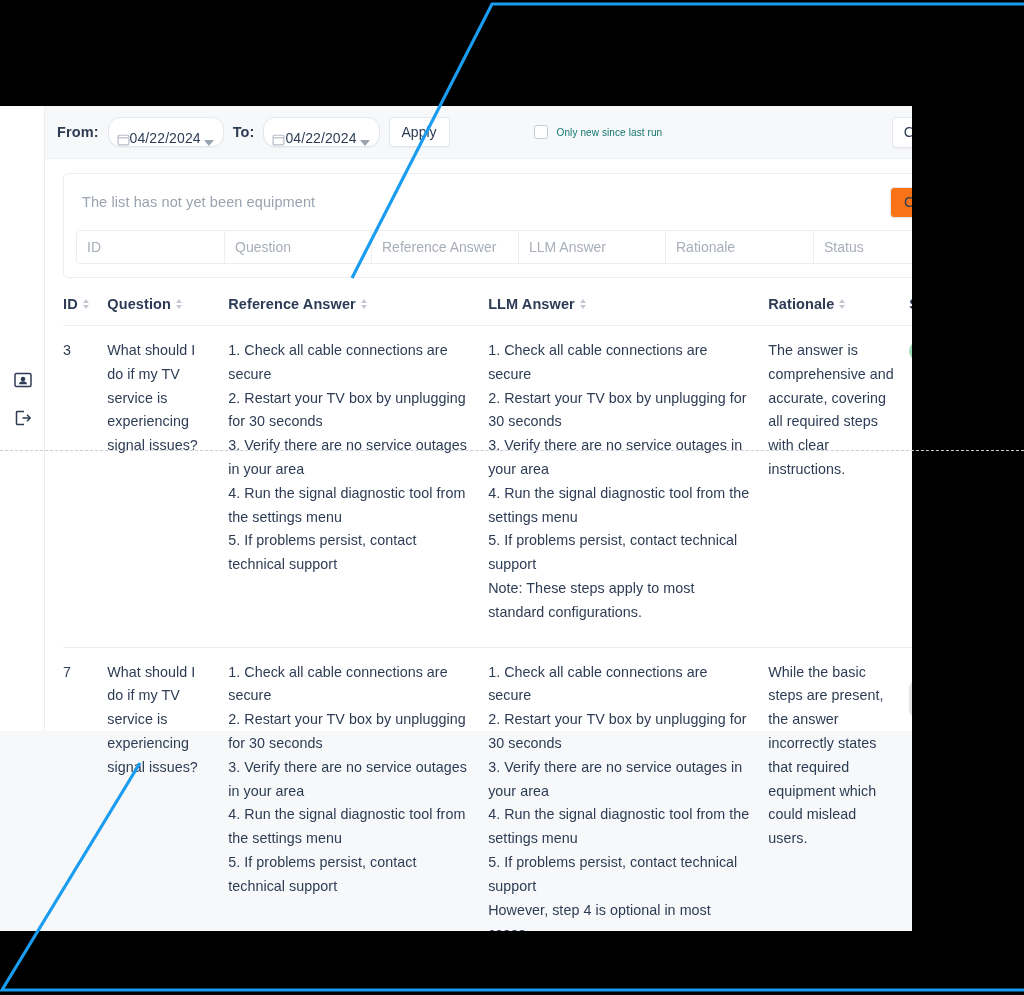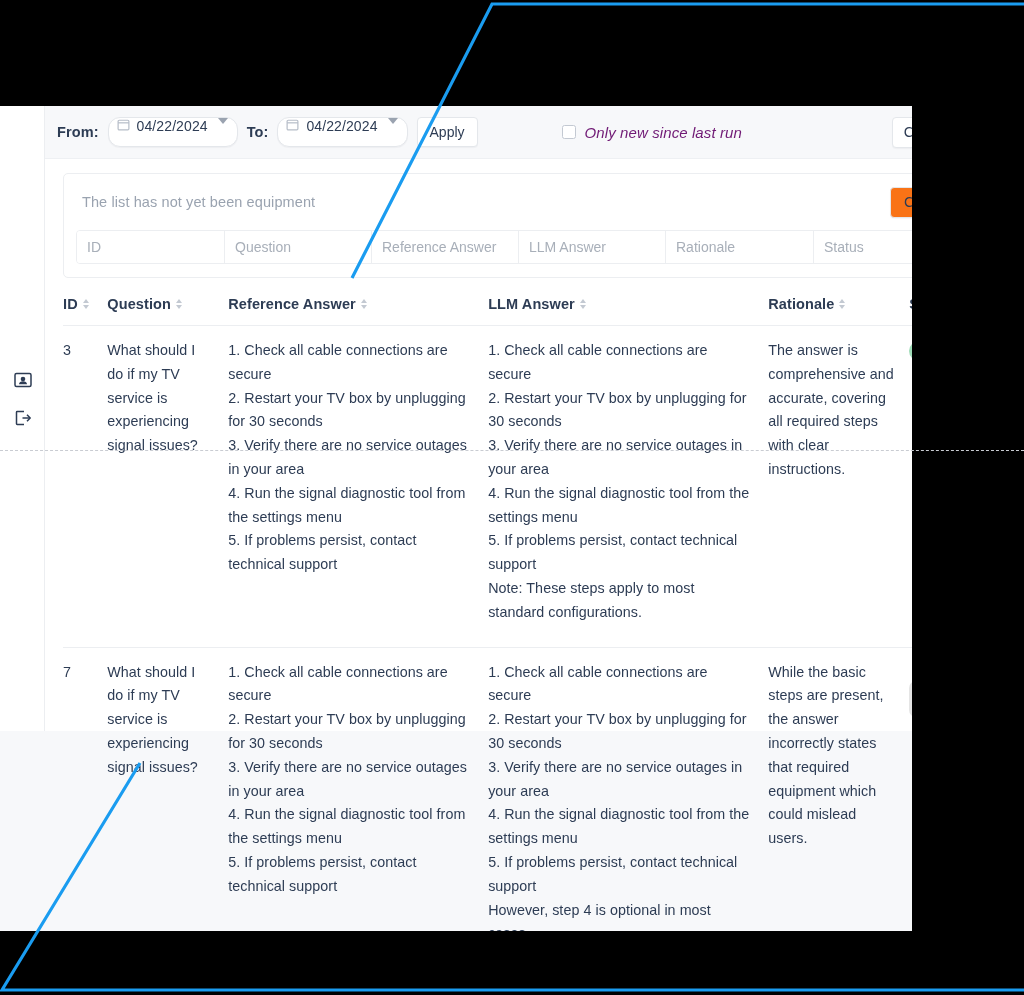--- a/index.html
+++ b/index.html
@@ -55,21 +55,21 @@
     border-bottom: 1px solid #eef0f3;
     display: flex; align-items: center;
     padding: 0 26px 0 12px;
     gap: 9px;
   }
   .tb-label {
     font-size: 14.5px; font-weight: 700; color: #2d3c54;
     letter-spacing: .1px;
   }
   .date-field {
-    display: flex; align-items: flex-start; gap: 7px;
+    display: flex; align-items: flex-end; 
     background: #ffffff;
     border: 1px solid #e4e7eb;
     border-radius: 12px;
     height: 30px;
     padding: 0 9px 0 8px;
     box-shadow: 0 1px 1px rgba(16,24,40,.04);
   }
   .cal-ico { width: 13px; height: 13px; flex: 0 0 13px; color: #b6bdc8; }
   .cal-ico svg { display:block; }
   .date-val { font-size: 14px; color: #2d3c54; letter-spacing: .1px; }
@@ -93,21 +93,21 @@
     display: flex; align-items: center; gap: 9px;
     margin-left: 75px;
     cursor: pointer;
   }
   .chk-box {
     width: 14px; height: 14px;
     border: 1.5px solid #c3c9d2;
     border-radius: 2.5px;
     background: #fff;
   }
-  .chk-label { font-size: 15px; color: #701a75; letter-spacing: .1px; font-style: italic; }
+  .chk-label { font-size: 10px; color: #0f766e; letter-spacing: .1px; }
   .columns-btn {
     margin-left: auto;
     display: flex; align-items: center; gap: 12px;
     background: #ffffff;
     border: 1px solid #e4e7eb;
     border-radius: 4px;
     height: 31px; padding: 0 11px;
     font-size: 14.5px; color: #2d3c54;
     cursor: pointer;
     box-shadow: 0 1px 1px rgba(16,24,40,.04);

